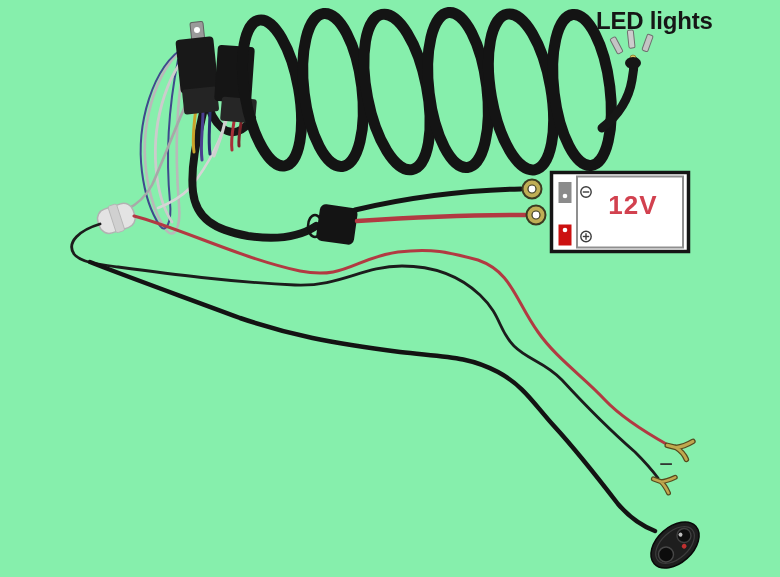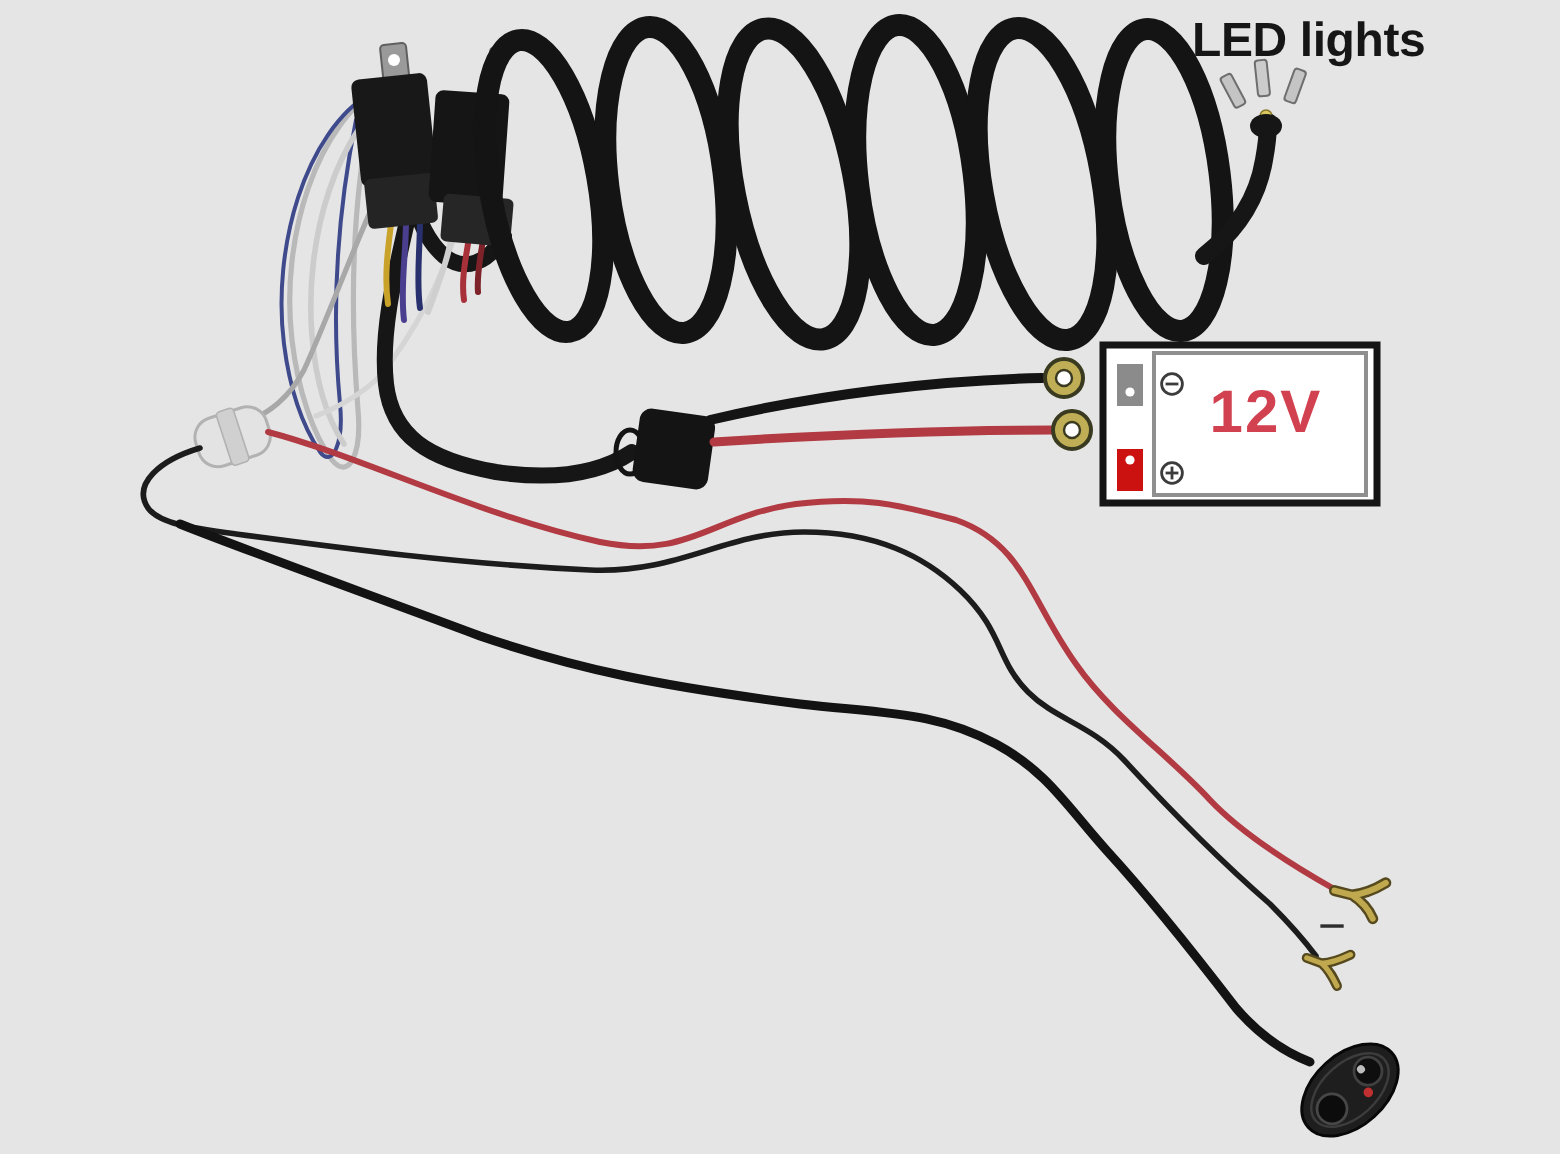--- a/index.html
+++ b/index.html
@@ -1,27 +1,27 @@
 <!DOCTYPE html>
 <html><head>
 <meta charset="utf-8">
 <style>
   html,body{margin:0;padding:0;background:#fff;}
   #stage{
-    position:relative;width:780px;height:577px;background:#e5e5e5;overflow:hidden;
+    position:relative;width:780px;height:577px;background:#86efac;overflow:hidden;
     font-family:"Liberation Sans", sans-serif;
   }
   #harness-svg{position:absolute;left:0;top:0;}
   .label{position:absolute;color:#161616;white-space:nowrap;}
   .label-led{left:596px;top:7px;font-size:24px;font-weight:600;letter-spacing:-0.2px;}
   .label-acc{left:654px;top:406px;font-size:27px;font-weight:600;letter-spacing:0.5px;}
   .label-minus{left:659px;top:450px;font-size:24px;font-weight:400;color:#2d2d2d;}
   .label-12v{
     left:599px;top:190px;width:68px;text-align:center;
-    font-size:30px;font-weight:600;color:#d2414f;letter-spacing:1px;
+    font-size:26px;font-weight:600;color:#d2414f;letter-spacing:1px;
   }
 </style>
 </head>
 <body>
 
 <div id="stage">
 
   <svg id="harness-svg" width="780" height="577" viewBox="0 0 780 577">
 
     <g fill="none" stroke-linecap="round">

